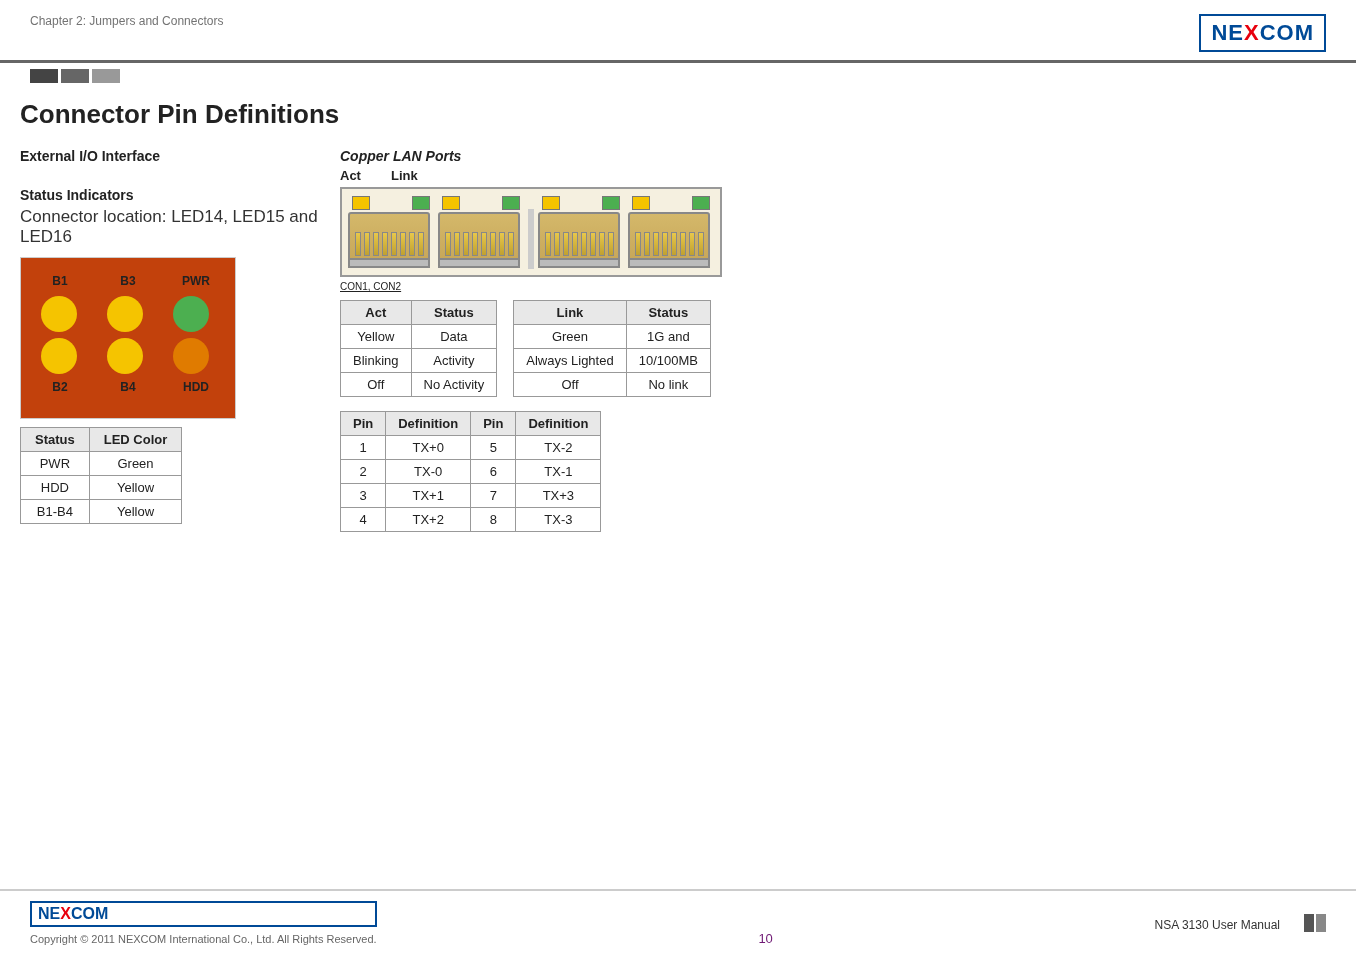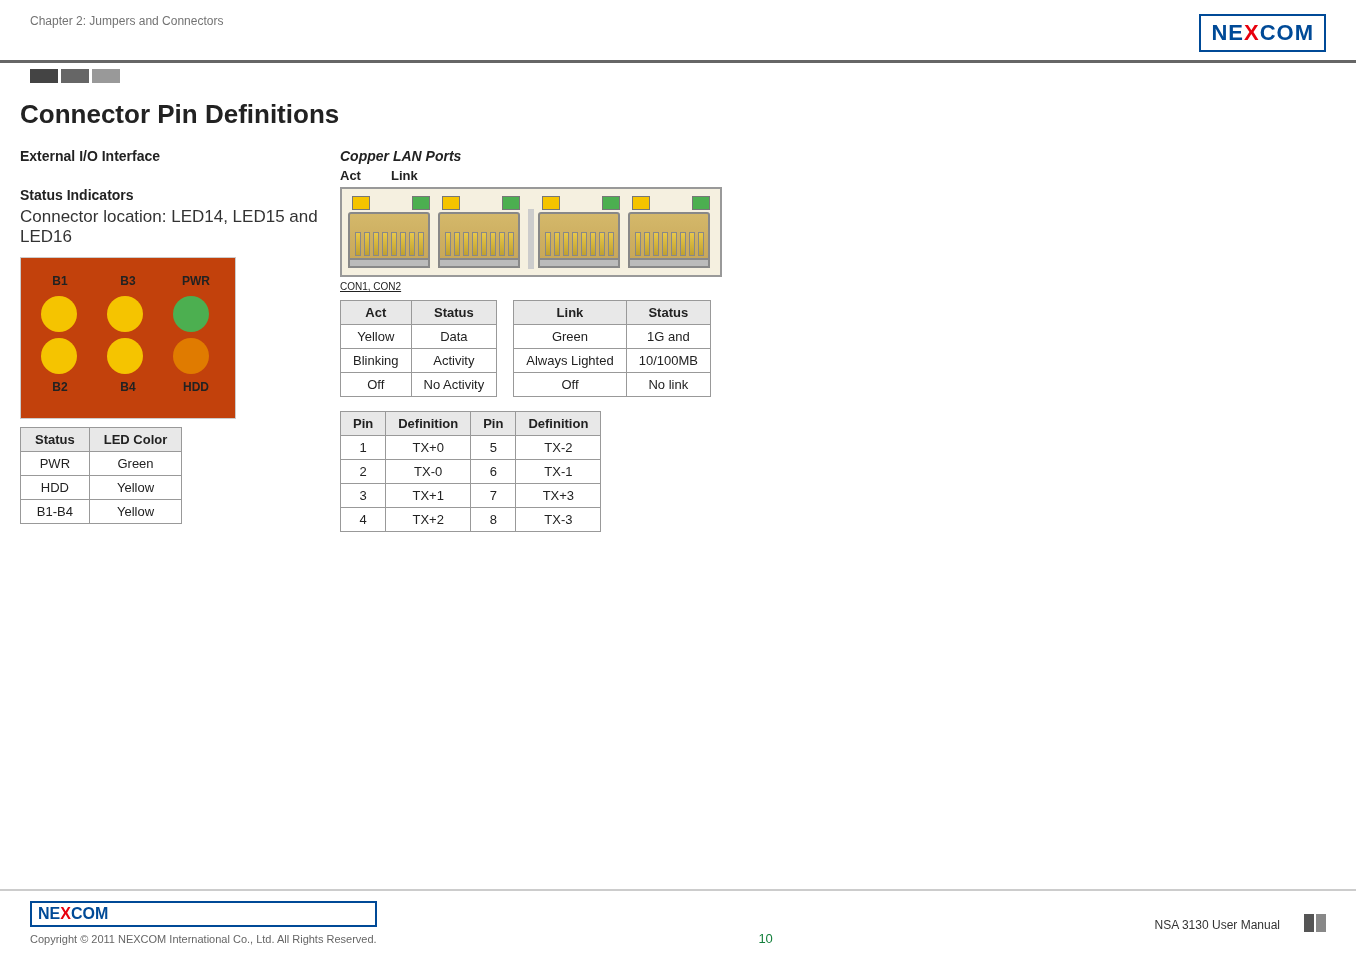--- a/index.html
+++ b/index.html
@@ -206,21 +206,21 @@
       padding: 2px 6px;
       display: inline-block;
       margin-bottom: 4px;
     }
     .footer-copyright {
       font-size: 11px;
       color: #666;
     }
     .footer-page {
       font-size: 13px;
-      color: #15803d;
+      color: #701a75;
       margin-top: 32px;
     }
     .footer-right {
       font-size: 12px;
       color: #333;
       display: flex;
       align-items: flex-end;
       gap: 24px;
     }
 

